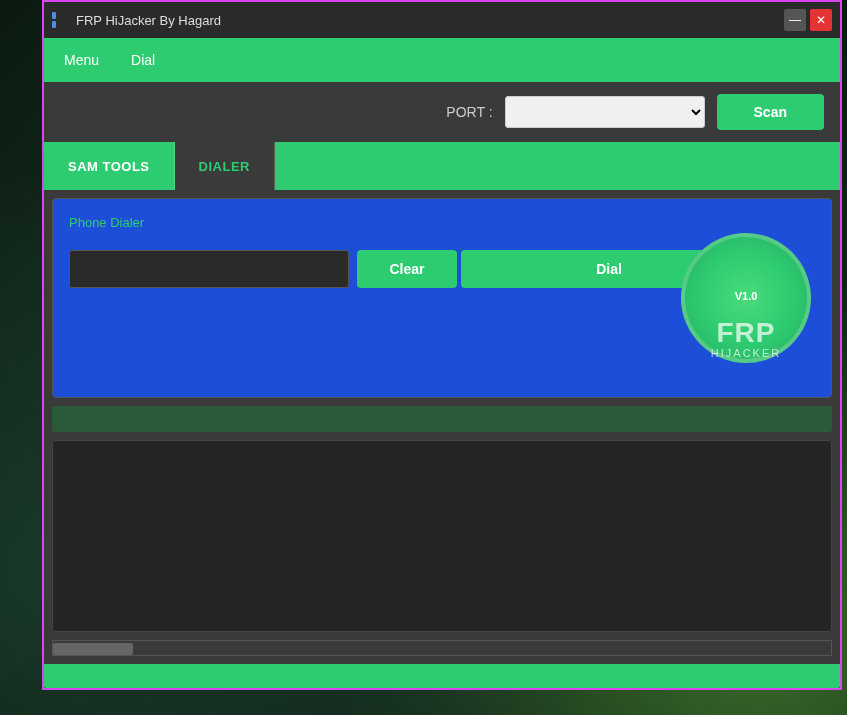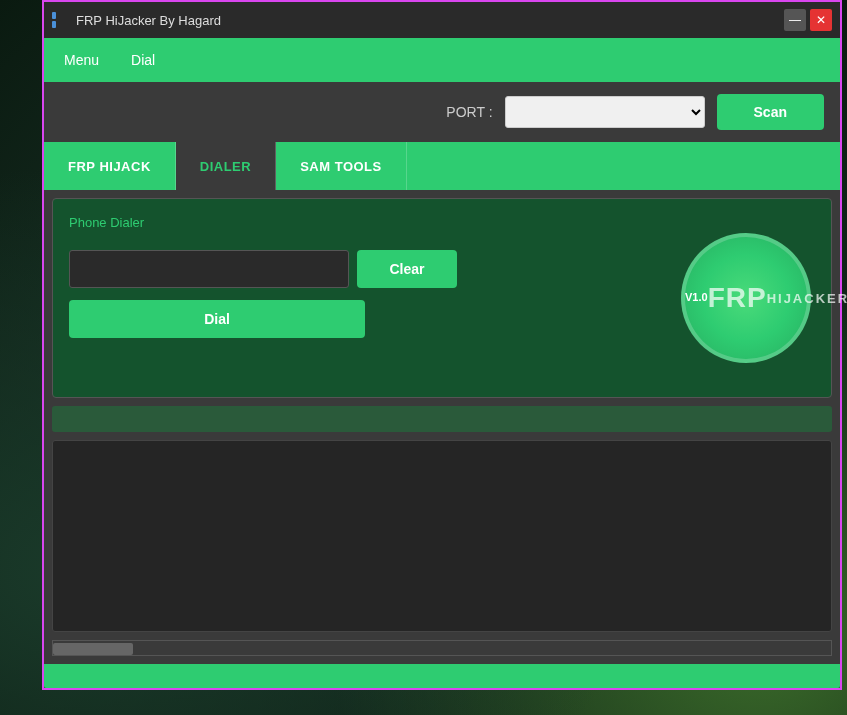--- a/index.html
+++ b/index.html
@@ -192,38 +192,38 @@
       background: #3a3a3a;
       flex: 1;
       display: flex;
       flex-direction: column;
       padding: 8px;
       gap: 8px;
     }
 
     
     .dialer-panel {
-      background: #14532d;
+      background: #1d4ed8;
       border: 1px solid #555;
       border-radius: 4px;
       padding: 16px;
       position: relative;
       min-height: 200px;
     }
 
     .panel-title {
       color: #2ecc71;
       font-size: 13px;
       margin-bottom: 20px;
     }
 
     .dialer-controls {
       display: flex;
-      flex-direction: column;
-      gap: 12px;
+      flex-direction: row;
+      gap: 4px;
       width: 480px;
     }
 
     .dialer-row {
       display: flex;
       gap: 8px;
       align-items: center;
     }
 
     .dialer-input {
@@ -266,45 +266,46 @@
     .frp-logo {
       position: absolute;
       right: 20px;
       top: 50%;
       transform: translateY(-50%);
       width: 130px;
       height: 130px;
       border-radius: 50%;
       background: radial-gradient(circle, #4adb7a, #2ecc71, #27ae60);
       display: flex;
-      flex-direction: row;
-      align-items: center;
-      justify-content: space-between;
+      flex-direction: column;
+      align-items: center;
+      justify-content: flex-end;
       border: 4px solid rgba(255,255,255,0.2);
     }
 
     .frp-logo-version {
       color: white;
       font-size: 11px;
       font-weight: 600;
       margin-bottom: 2px;
     }
 
     .frp-logo-text {
       color: rgba(255,255,255,0.7);
       font-size: 28px;
       font-weight: 900;
       line-height: 1;
       letter-spacing: 1px;
+      margin-top: 15px;
     }
 
     .frp-logo-sub {
       color: rgba(255,255,255,0.7);
-      font-size: 13px;
-      font-weight: 700;
+      font-size: 11px;
+      font-weight: 400;
       letter-spacing: 2px;
     }
 
     
     .status-bar {
       background: #2a5a3a;
       height: 26px;
       border-radius: 3px;
       flex-shrink: 0;
     }
@@ -384,23 +385,22 @@
 
   <div class="port-row">
     <span class="port-label">PORT :</span>
     <select class="port-select">
       <option value=""></option>
     </select>
     <button class="scan-btn">Scan</button>
   </div>
 
   <div class="tab-bar">
-    <div class="tab">FRP HIJACK</div>
+    <div class="tab">SAM TOOLS</div>
     <div class="tab active">DIALER</div>
-    <div class="tab">SAM TOOLS</div>
   </div>
 
   <div class="content-area">
 
     <div class="dialer-panel">
       <div class="panel-title">Phone Dialer</div>
 
       <div class="dialer-controls">
         <div class="dialer-row">
           <input class="dialer-input" type="text" style="">

